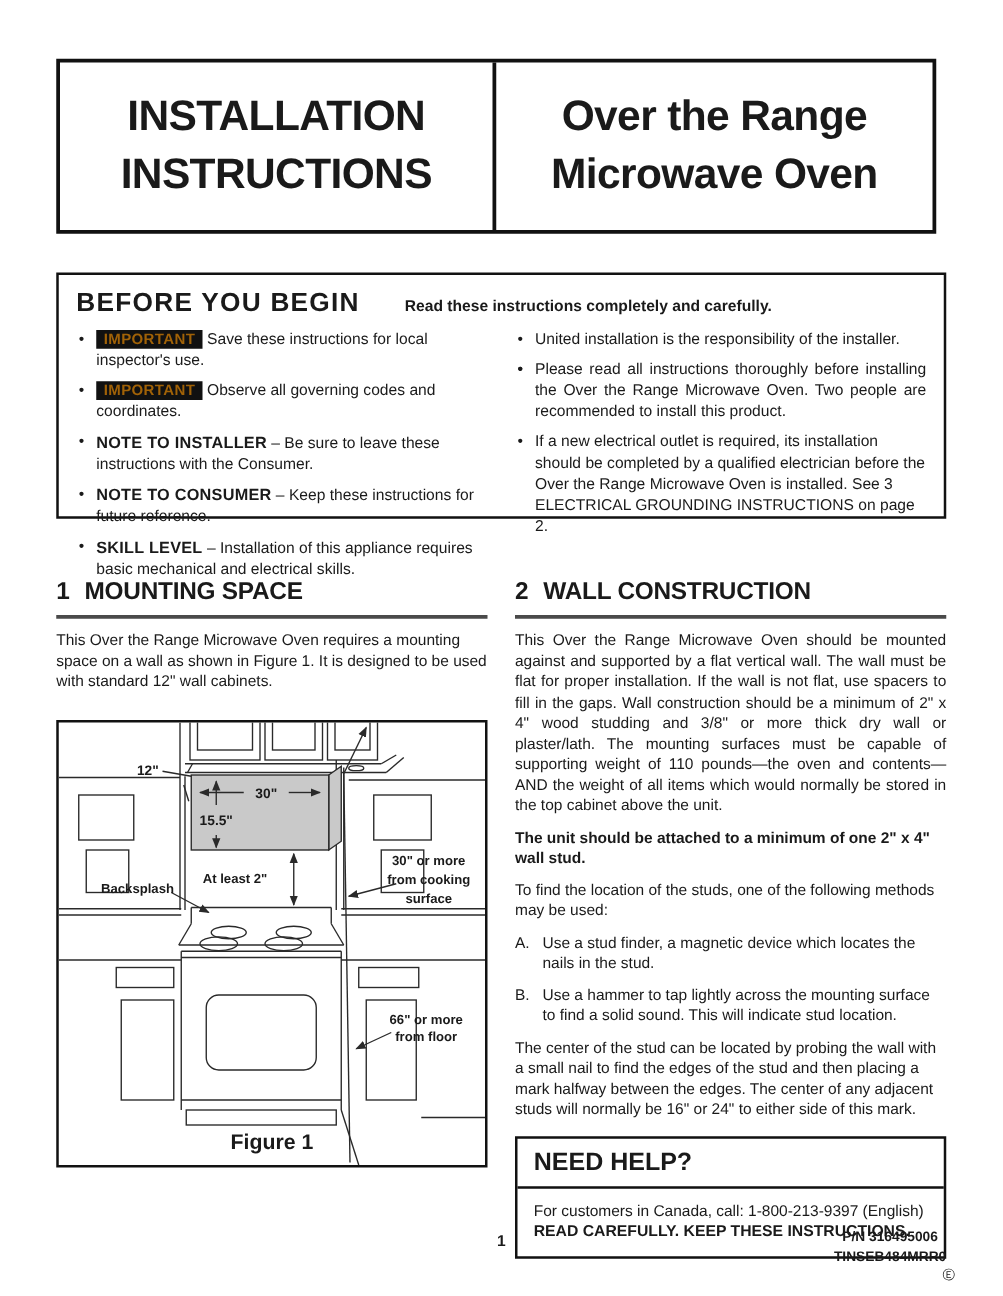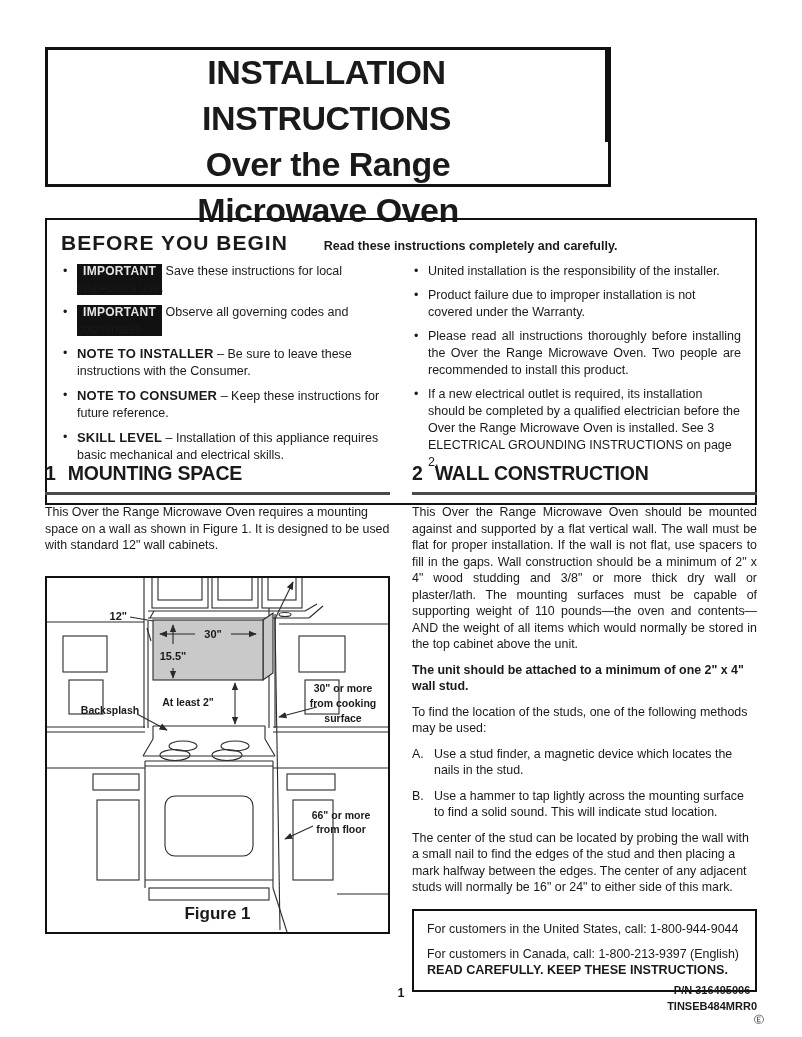--- a/index.html
+++ b/index.html
@@ -6,52 +6,52 @@
   html, body { background: #ffffff; }
   body {
     width: 802px; height: 1037px; position: relative;
     font-family: "Liberation Sans", sans-serif;
     color: #1a1a1a;
   }
   .abs { position: absolute; }
 
   
   .header-box {
-    left: 45px; top: 47px; width: 566px; height: 140px;
-    border: 3px solid #111; display: flex; flex-direction: column;
+    left: 45px; top: 47px; width: 704px; height: 140px;
+    border: 3px solid #111; display: flex;
   }
   .header-cell {
     flex: 1 1 50%; display: flex; flex-direction: column;
     align-items: center; justify-content: center;
     font-weight: bold; font-size: 34px; line-height: 1.35;
     letter-spacing: -0.5px; text-align: center;
   }
   .header-cell.left { border-right: 3px solid #111; }
 
   
   .byb-box {
-    left: 45px; top: 218px; width: 712px; height: 287px;
+    left: 45px; top: 218px; width: 712px; height: 197px;
     border: 2px solid #111; padding: 11px 14px 6px 14px;
   }
   .byb-titlerow { display: flex; align-items: baseline; margin-bottom: 8px; }
   .byb-title { font-size: 21px; font-weight: bold; letter-spacing: 1px; }
   .byb-sub { font-size: 12.5px; font-weight: bold; margin-left: 36px; }
   .byb-cols { display: flex; gap: 22px; }
   .byb-col { flex: 1 1 50%; }
   ul.blist { list-style: none; }
   ul.blist li {
     position: relative; padding-left: 16px; margin-bottom: 7px;
     font-size: 12.5px; line-height: 1.36;
   }
   ul.blist li .dot {
     position: absolute; left: 2px; top: 0; font-size: 12.5px;
   }
   .badge {
-    background: #111; color: #e5e5e5; font-weight: bold;
-    padding: 0px 6px 17px 6px; font-size: 12px; letter-spacing: .3px;
+    background: #111; color: #a16207; font-weight: bold;
+    padding: 0px 6px 1px 6px; font-size: 12px; letter-spacing: .3px;
   }
   .lead { font-weight: bold; font-size: 13px; letter-spacing: .2px; }
   .just { text-align: justify; }
 
   
   .sec { width: 345px; }
   .sec1 { left: 45px; top: 462px; }
   .sec2 { left: 412px; top: 462px; }
   .sec-title {
     font-size: 19.5px; font-weight: bold; letter-spacing: -0.2px;
@@ -146,21 +146,20 @@
       </ul>
     </div>
     <div class="byb-col">
       <ul class="blist">
         <li>
           <span class="dot">•</span>
           <span>United installation is the responsibility of the installer.</span>
         </li>
         <li>
           <span class="dot">•</span>
-          <span>Product failure due to improper installation is not covered under the Warranty.</span>
         </li>
         <li class="just">
           <span class="dot">•</span>
           <span>Please read all instructions thoroughly before installing the Over the Range Microwave Oven. Two people are recommended to install this product.</span>
         </li>
         <li>
           <span class="dot">•</span>
           <span>If a new electrical outlet is required, its installation should be completed by a qualified electrician before the Over the Range Microwave Oven is installed. See 3 ELECTRICAL GROUNDING INSTRUCTIONS on page 2.</span>
         </li>
       </ul>
@@ -294,22 +293,22 @@
       <span>Use a stud finder, a magnetic device which locates the nails in the stud.</span>
     </li>
     <li>
       <span class="ab">B.</span>
       <span>Use a hammer to tap lightly across the mounting surface to find a solid sound. This will indicate stud location.</span>
     </li>
   </ul>
   <p>The center of the stud can be located by probing the wall with a small nail to find the edges of the stud and then placing a mark halfway between the edges. The center of any adjacent studs will normally be 16" or 24" to either side of this mark.</p>
 
   <div class="needhelp-box">
+    <div class="nh-title">NEED HELP?</div>
     <div class="nh-body">
-      <div class="row">For customers in the United States, call: 1-800-944-9044</div>
       <div>For customers in Canada, call: 1-800-213-9397 (English)</div>
       <div class="nh-read">READ CAREFULLY. KEEP THESE INSTRUCTIONS.</div>
     </div>
   </div>
 </div>
 
 <div class="abs page-num">1</div>
 <div class="abs pn-block">
   <div>P/N 316495006</div>
   <div>TINSEB484MRR0</div>

